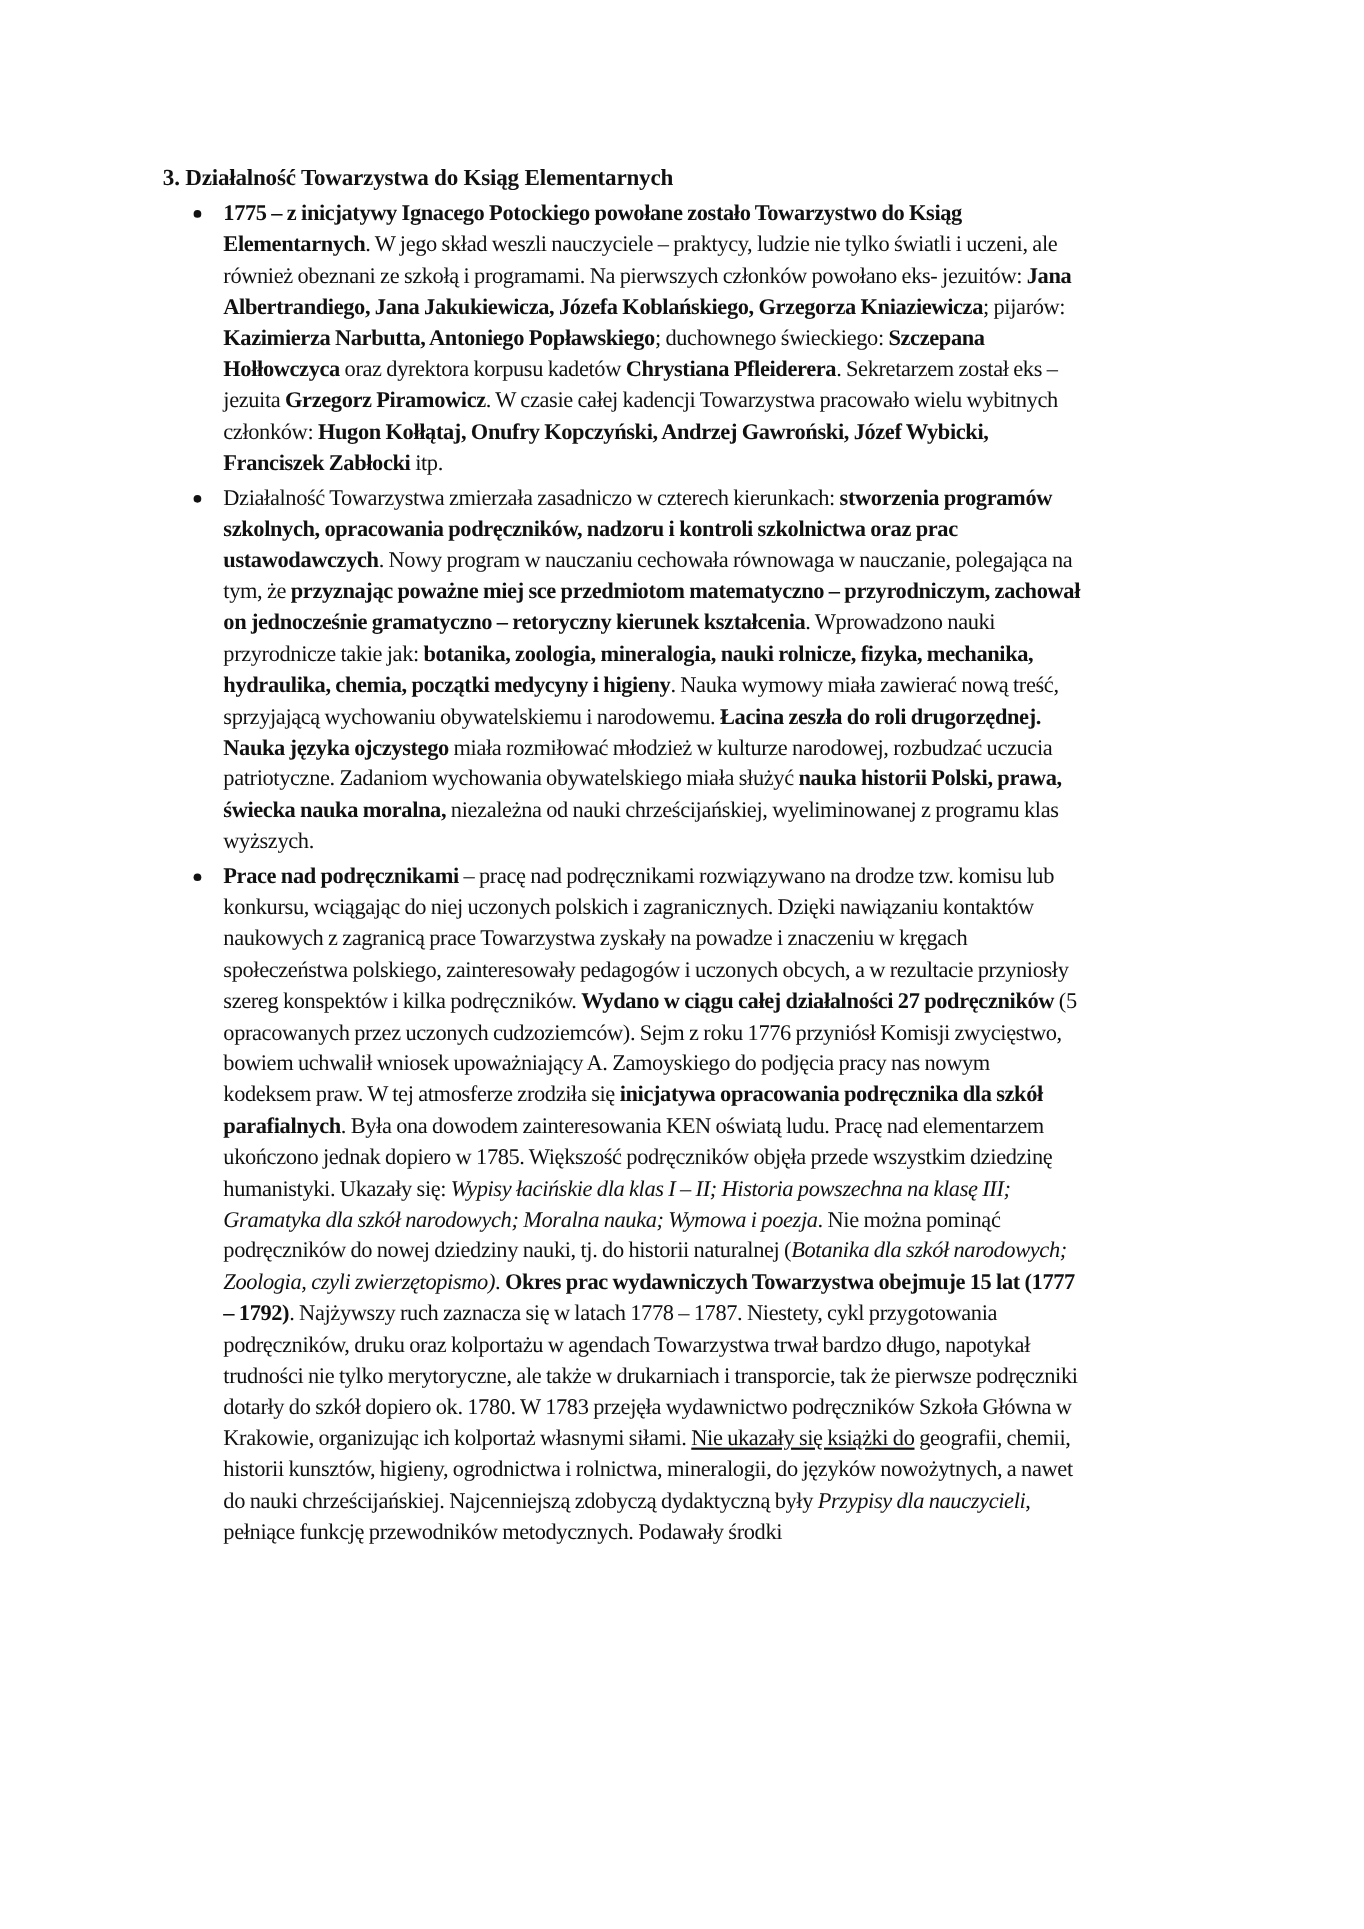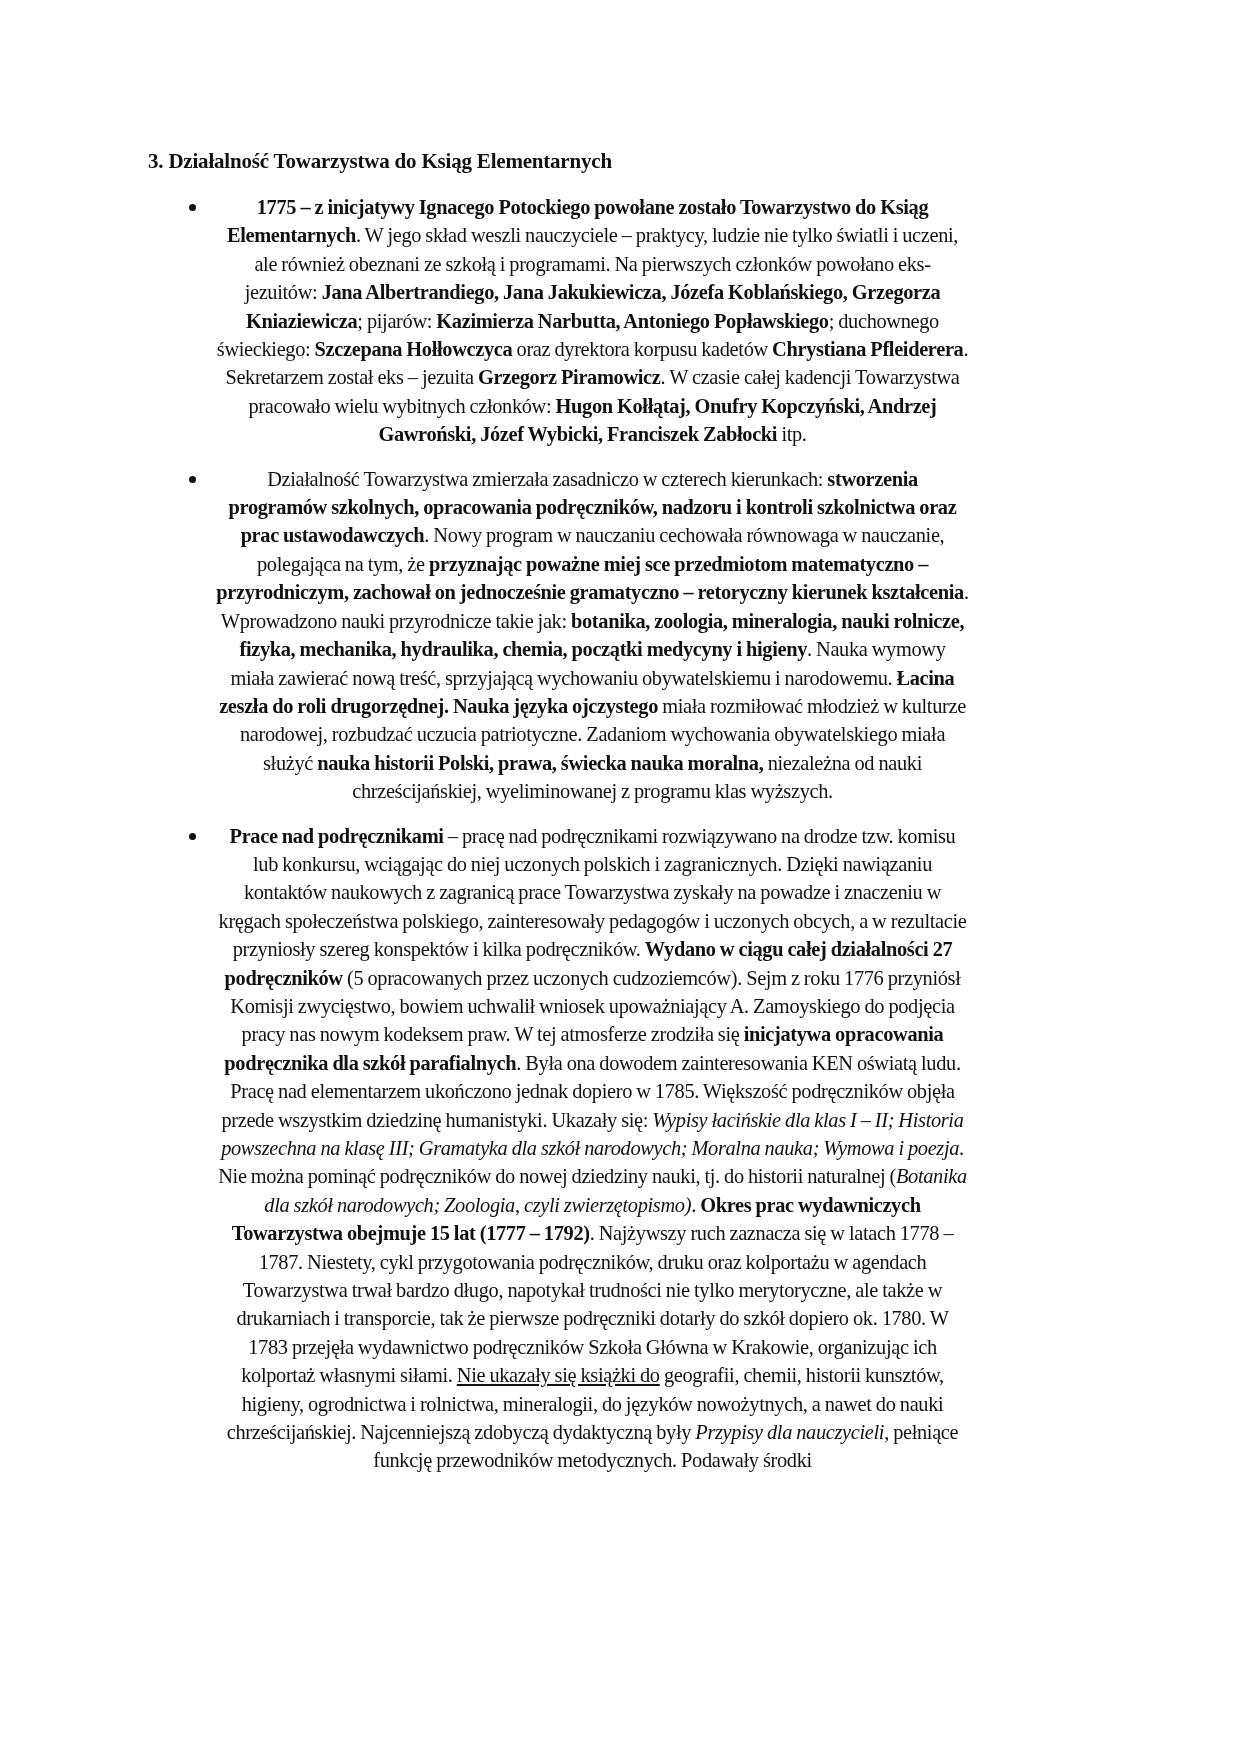--- a/index.html
+++ b/index.html
@@ -42,23 +42,22 @@
     margin: 0;
     padding: 0;
     list-style: none;
     font-size: 20.4px;
     line-height: 28.4px;
     letter-spacing: -0.35px;
     word-spacing: -0.5px;
   }
   .list li {
     position: relative;
-    margin: 16px;
+    margin: 3px;
     padding: 0;
-    text-align: center;
   }
   .bullet {
     position: absolute;
     left: -27px;
     top: 11px;
     width: 7px;
     height: 7px;
     border-radius: 50%;
     background: #111111;
   }

